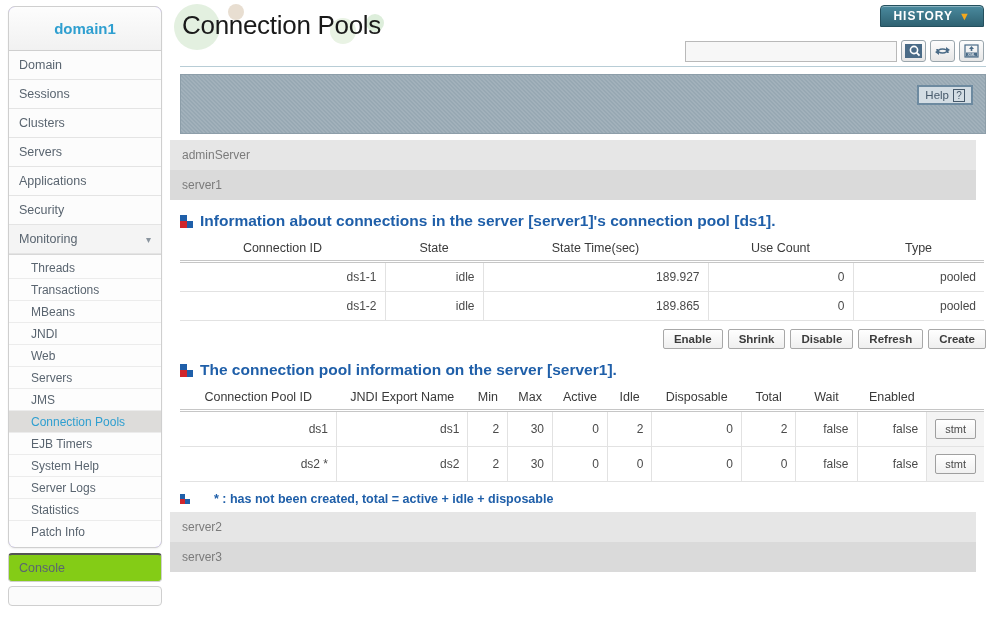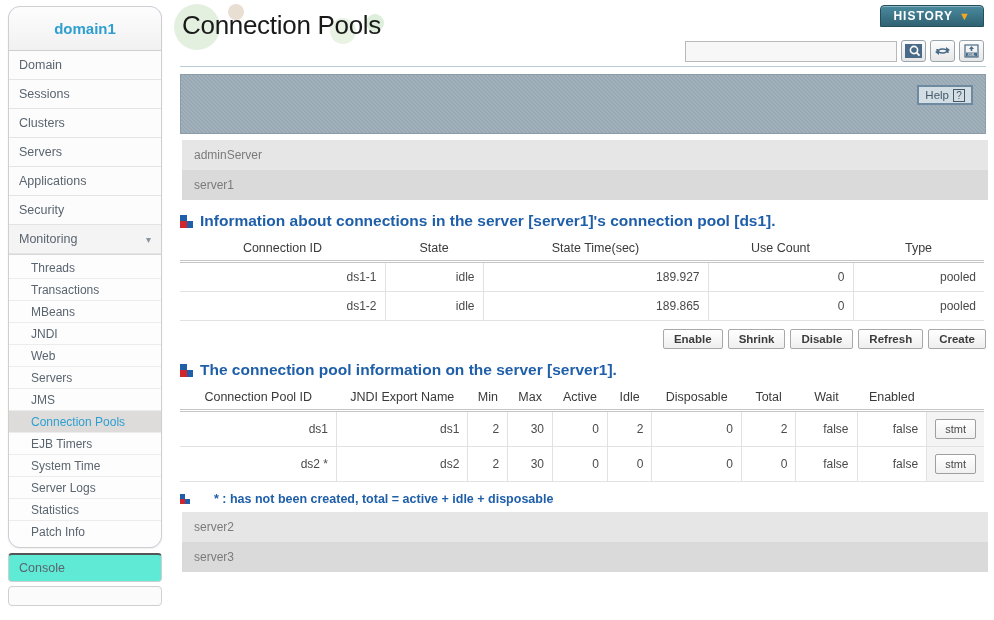--- a/index.html
+++ b/index.html
@@ -16,21 +16,21 @@
 
   
   #sidebar {
     position: absolute; left: 0; top: 0;
     width: 170px; height: 620px;
     background: #ffffff;
     padding: 6px 8px 0 8px;
   }
   .side-panel {
     border: 1px solid #cfcfcf;
-    border-radius: 12px;
+    border-radius: 7px;
     background: #c4b5fd;
     overflow: hidden;
     box-shadow: 0 1px 2px rgba(0,0,0,0.07);
   }
   .domain-head {
     height: 44px; line-height: 44px;
     text-align: center;
     font-size: 15px; font-weight: bold;
     color: #2f9fd0;
     background: linear-gradient(#fdfdfd, #f1f1f1);
@@ -70,21 +70,21 @@
     background: #dddcda;
     color: #2f9fd0;
   }
   .sub-item:last-child { border-bottom: none; }
 
   .console-panel {
     margin-top: 5px;
     border: 1px solid #cfcfcf;
     border-top: 2px solid #555;
     border-radius: 4px;
-    background: #5eead4;
+    background: #84cc16;
   }
   .console-item {
     height: 26px; line-height: 26px;
     padding: 0 10px;
     font-size: 12.5px;
     color: #5a6570;
     cursor: pointer;
   }
   .console-stub {
     margin-top: 4px;
@@ -183,21 +183,21 @@
   .qmark {
     width: 12px; height: 13px;
     border: 1px solid #45586a;
     font-size: 10px; line-height: 11px; text-align: center;
     color: #45586a;
   }
 
   
   .srv-row {
     width: 806px; height: 30px; line-height: 30px;
-    margin-left: 12px;
+    margin-left: 0;
     padding: 0 12px;
     font-size: 12px; color: #7b7b7b;
     cursor: pointer;
   }
   .srv-row.lite { background: #e6e6e6; }
   .srv-row.dark { background: #dadada; }
 
   
   .sec-head {
     margin: 12px 0 6px 10px;
@@ -322,21 +322,21 @@
       <div class="submenu">
         <div class="sub-item"><span>Threads</span></div>
         <div class="sub-item"><span>Transactions</span></div>
         <div class="sub-item"><span>MBeans</span></div>
         <div class="sub-item"><span>JNDI</span></div>
         <div class="sub-item"><span>Web</span></div>
         <div class="sub-item"><span>Servers</span></div>
         <div class="sub-item"><span>JMS</span></div>
         <div class="sub-item active"><span>Connection Pools</span></div>
         <div class="sub-item"><span>EJB Timers</span></div>
-        <div class="sub-item"><span>System Time</span></div>
+        <div class="sub-item"><span>System Help</span></div>
         <div class="sub-item"><span>Server Logs</span></div>
         <div class="sub-item"><span>Statistics</span></div>
         <div class="sub-item"><span>Patch Info</span></div>
       </div>
     </div>
 
     <div class="console-panel">
       <div class="console-item">
         <span>Console</span>
       </div>

